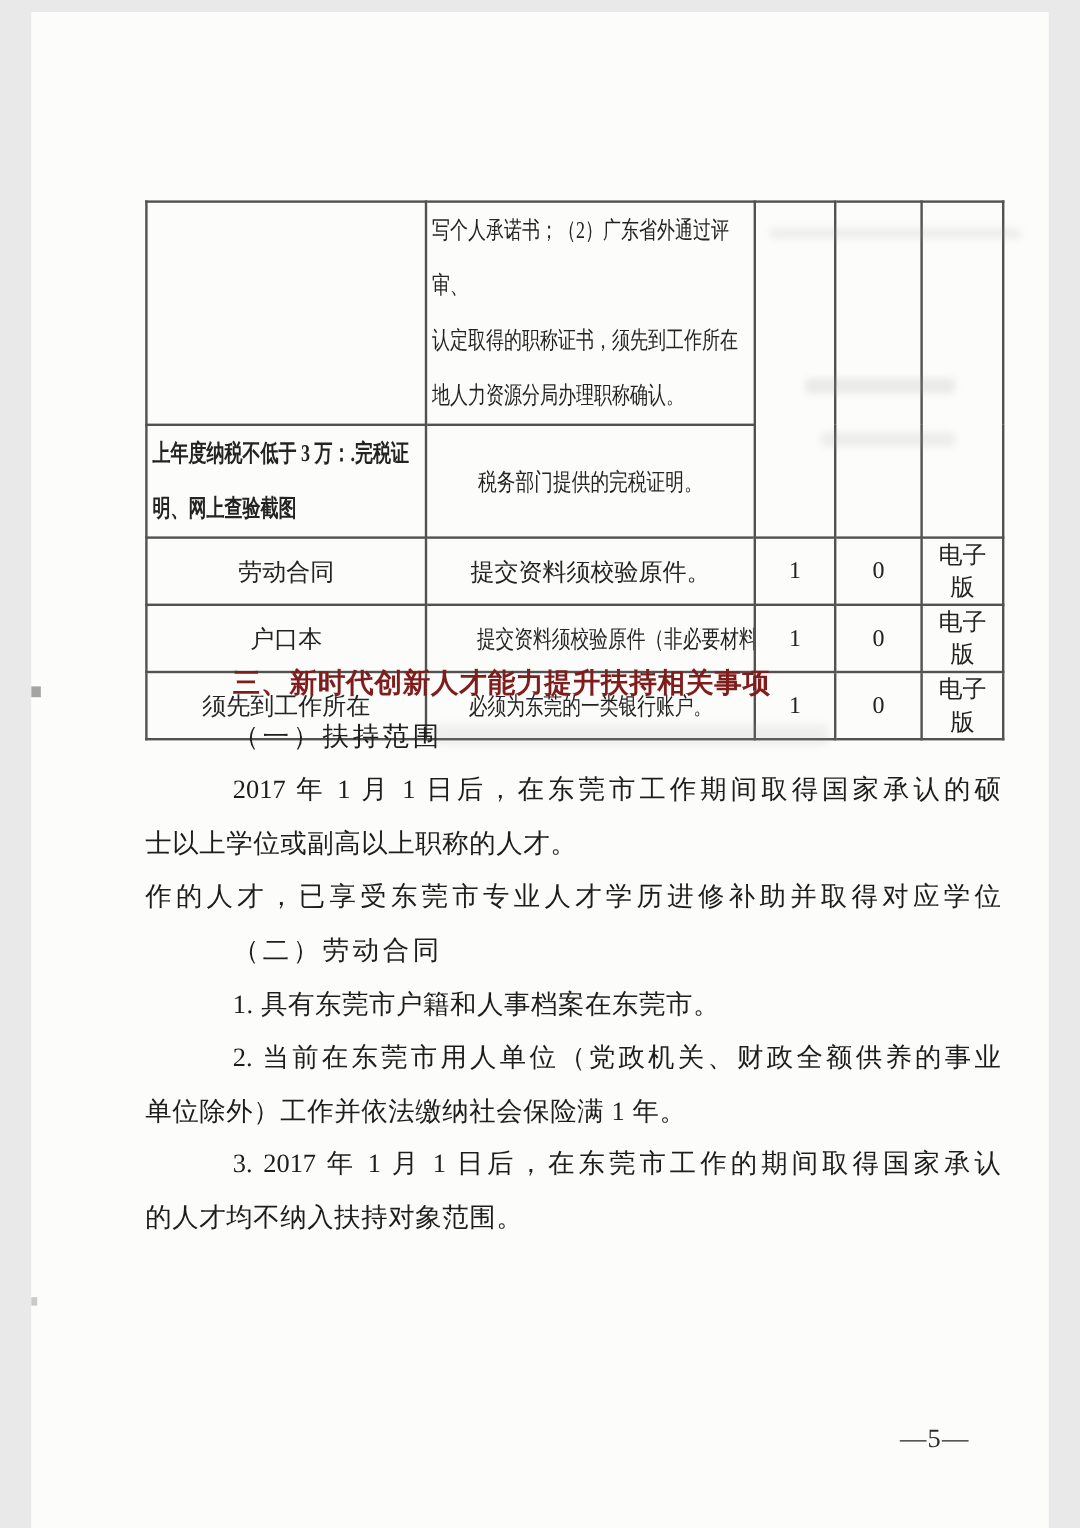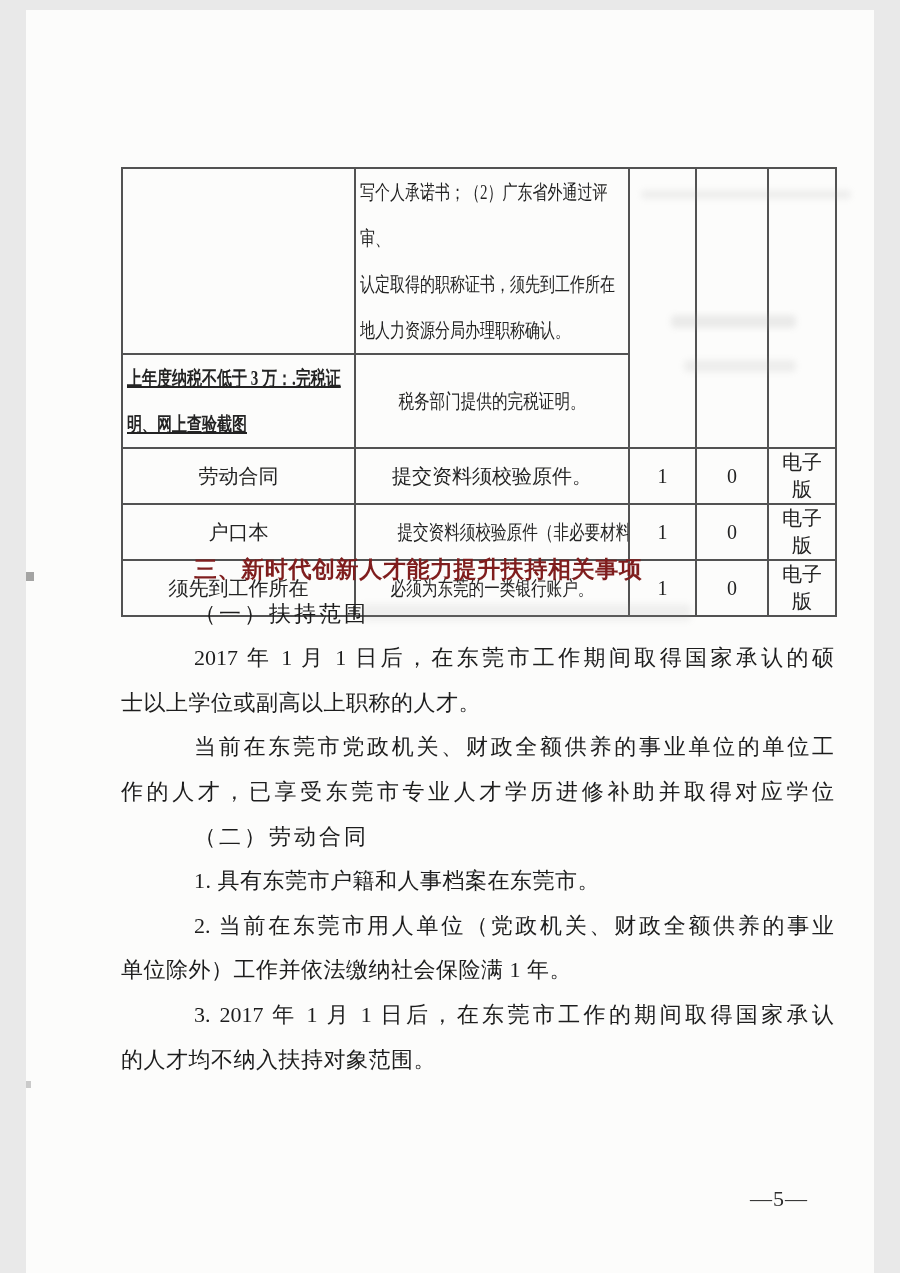--- a/index.html
+++ b/index.html
@@ -20,21 +20,21 @@
     font-size:20px;color:#232323;overflow:hidden;
   }
   tr.r1{height:136px} tr.r2{height:92px} tr.r3{height:47px}
   tr.r4{height:46px} tr.r5{height:45px}
 
   td.desc-top{vertical-align:top;text-align:left;padding-top:3px;}
   .cond{
     display:block;width:134%;transform:scaleX(0.75);transform-origin:left top;
     white-space:pre-line;line-height:46px;font-size:20px;text-align:left;
   }
-  td.taxcell{text-align:left;vertical-align:middle;text-decoration:underline;}
+  td.taxcell{text-align:left;vertical-align:middle;}
   .cond.bold{font-weight:bold;}
   .cond-c{
     display:inline-block;transform:scaleX(0.78);transform-origin:center center;
     white-space:nowrap;font-size:20px;
   }
 
   
   .textblock{position:absolute;left:95px;top:537px;width:713px;}
   .line{
     height:44.6px;line-height:44.6px;font-size:22px;letter-spacing:.5px;
@@ -127,21 +127,20 @@
       <td>电子版</td>
     </tr>
   </tbody>
     </table>
 
   <div class="textblock">
     <div class="line indent h-bold">三、新时代创新人才能力提升扶持相关事项</div>
     <div class="line indent kai">（一）扶持范围</div>
     <div class="line indent jfull">2017 年 1 月 1 日后，在东莞市工作期间取得国家承认的硕</div>
     <div class="line">士以上学位或副高以上职称的人才。</div>
-    <div class="line indent jfull">当前在东莞市党政机关、财政全额供养的事业单位的单位工</div>
     <div class="line jfull">作的人才，已享受东莞市专业人才学历进修补助并取得对应学位</div>
     <div class="line indent kai">（二）劳动合同</div>
     <div class="line indent">1. 具有东莞市户籍和人事档案在东莞市。</div>
     <div class="line indent jfull">2. 当前在东莞市用人单位（党政机关、财政全额供养的事业</div>
     <div class="line">单位除外）工作并依法缴纳社会保险满 1 年。</div>
     <div class="line indent jfull">3. 2017 年 1 月 1 日后，在东莞市工作的期间取得国家承认</div>
     <div class="line">的人才均不纳入扶持对象范围。</div>
   </div>
 
   <div class="pagenum">—5—</div>

